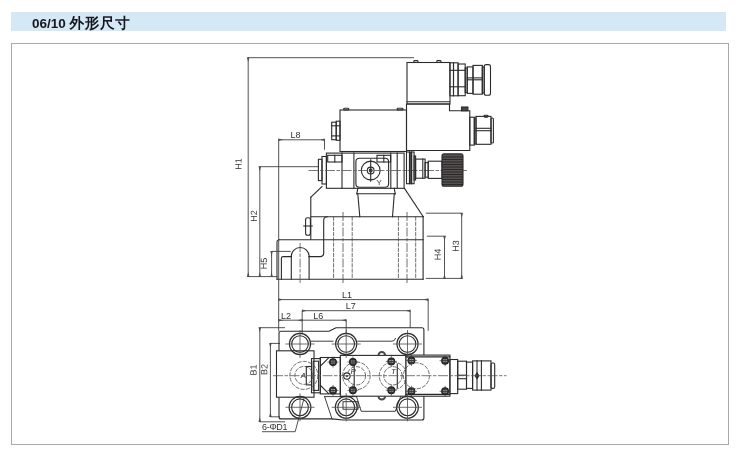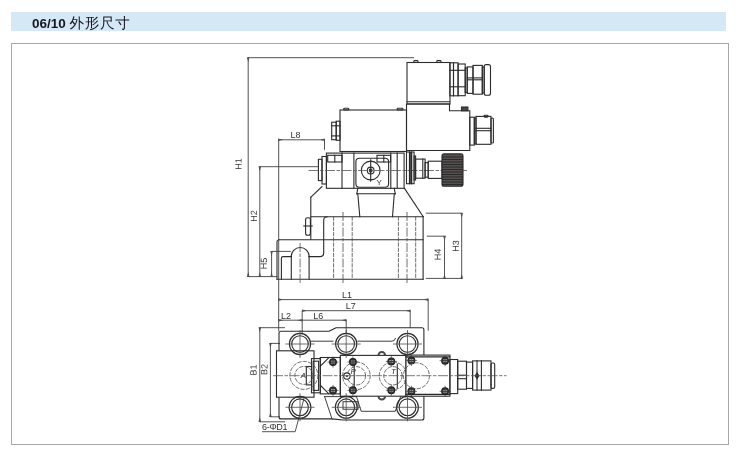--- a/index.html
+++ b/index.html
@@ -1,19 +1,19 @@
 <!DOCTYPE html>
 <html><head>
 <meta charset="utf-8">
 <style>
   html,body{margin:0;padding:0;background:#ffffff;}
   body{width:751px;height:457px;position:relative;font-family:"Liberation Sans",sans-serif;overflow:hidden;}
   .hdr{position:absolute;left:11px;top:12px;width:715px;height:19px;background:#d5e8f6;}
   .hdr span{position:absolute;left:21px;top:1.5px;font-size:13.5px;font-weight:bold;color:#16161e;}
-  .hdr b{font-size:14.6px;letter-spacing:0.6px;font-weight:normal;}
+  .hdr b{font-size:14.6px;letter-spacing:0.6px;font-weight:bold;}
   .box{position:absolute;left:11px;top:43px;width:716px;height:400px;border:1px solid #a9a9a9;background:#fff;}
   svg{position:absolute;left:0;top:0;}
   text{font-family:"Liberation Sans",sans-serif;}
 </style>
 </head>
 <body>
 
 <div class="hdr">
 
 <span>06/10 <b>外形尺寸</b></span>

